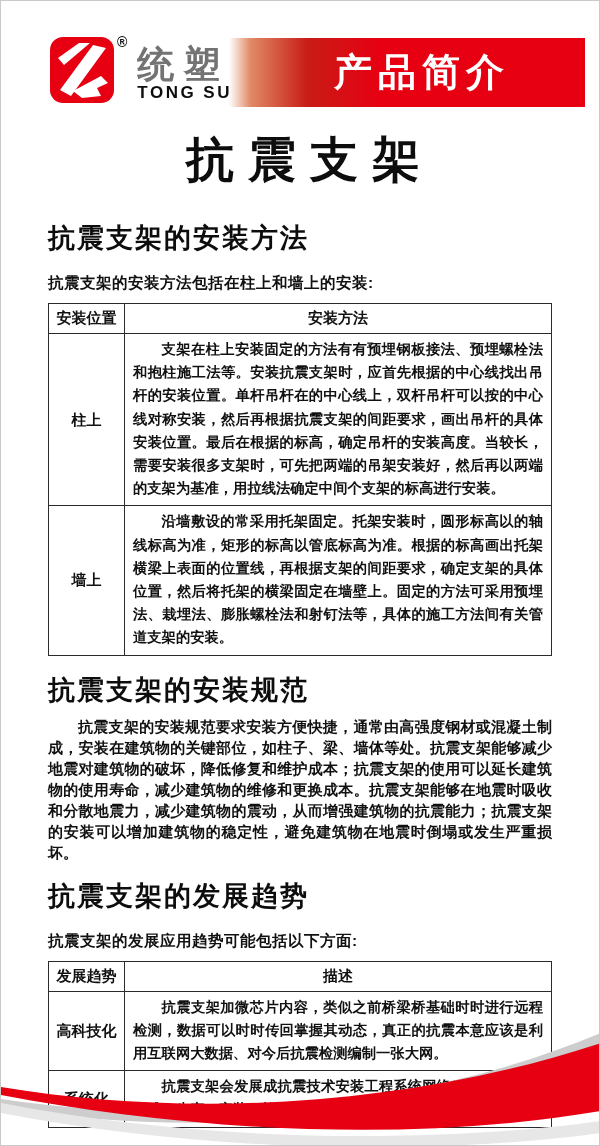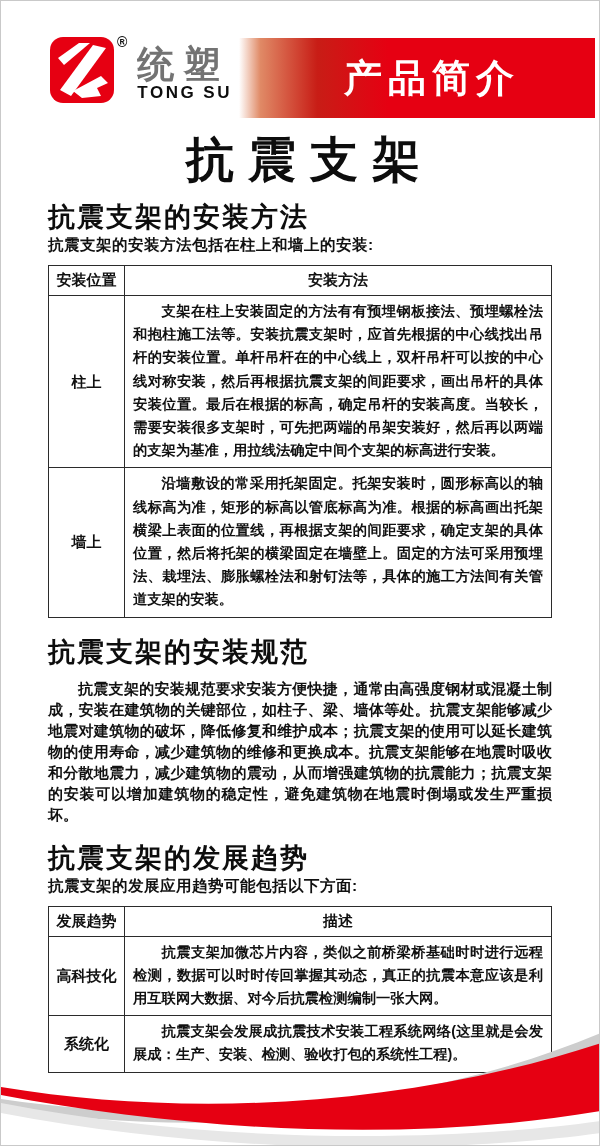--- a/index.html
+++ b/index.html
@@ -20,22 +20,22 @@
 
   
   .header { position: relative; height: 115px; }
   .logo-block { position: absolute; left: 48px; top: 35px; display: flex; align-items: flex-start; }
   .logo-icon { width: 66px; height: 68px; display: block; }
   .reg-mark { font-size: 14px; font-weight: 700; margin: -2px 2px 0 2px; }
   .logo-text { margin-left: 8px; margin-top: 10px; }
   .logo-cn { font-size: 37px; font-weight: 900; letter-spacing: 9px; color: #737373; line-height: 1; }
   .logo-en { font-size: 17px; font-weight: 800; letter-spacing: 2.5px; color: #0d0d0d; margin-top: 0; }
   .banner {
-    position: absolute; right: 4px; top: 37px;
-    width: 356px; height: 80px;
+    position: absolute; right: 14px; top: 37px;
+    width: 356px; height: 69px;
     background: linear-gradient(90deg, rgba(230,0,18,0) 0%, #e08a66 6%, #c81d16 22%, #e60012 42%, #e60012 100%);
     display: flex; align-items: center; justify-content: center;
   }
   .banner-label {
     color: #fff; font-size: 38px; font-weight: 900; letter-spacing: 6px;
     padding-left: 30px;
   }
 
   
   .doc-title {
@@ -45,23 +45,23 @@
     margin-top: 12px;
     color: #0d0d0d;
   }
 
   
   .content { padding: 0 47px; position: relative; z-index: 1; }
   .sec-heading {
     font-size: 27px; font-weight: 900; letter-spacing: 2px;
     color: #0d0d0d;
   }
-  .sec1 .sec-heading { margin-top: 7px; }
+  .sec1 .sec-heading { margin-top: 28px; }
   .sec-intro {
-    font-size: 15.5px; font-weight: 700; margin-top: 0; letter-spacing: 0.5px;
+    font-size: 15.5px; font-weight: 700; margin-top: 17px; letter-spacing: 0.5px;
   }
 
   
   table.info-table {
     width: 100%; border-collapse: collapse; margin-top: 9px;
     table-layout: fixed;
   }
   table.info-table th, table.info-table td {
     border: 1.5px solid #2b2b2b;
   }

